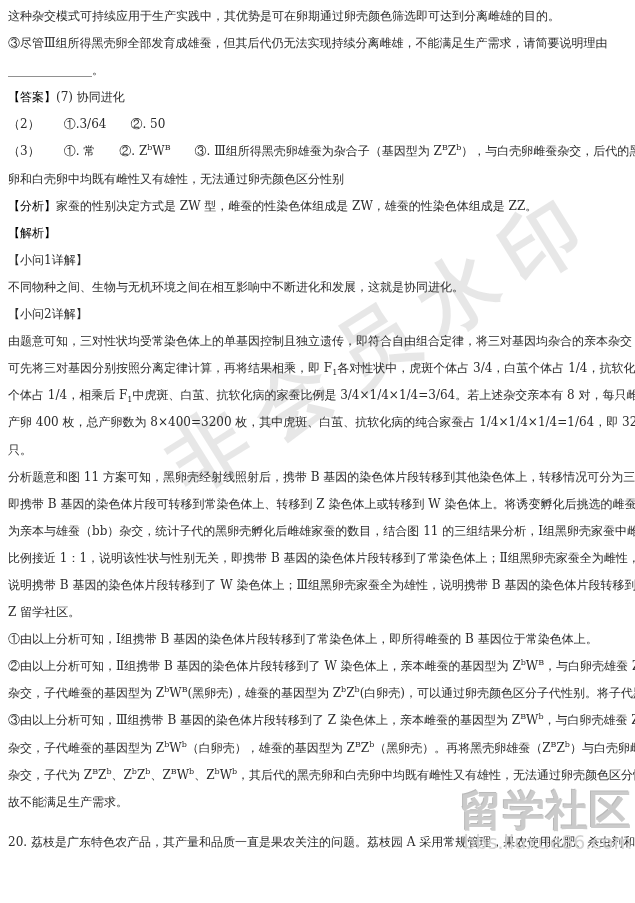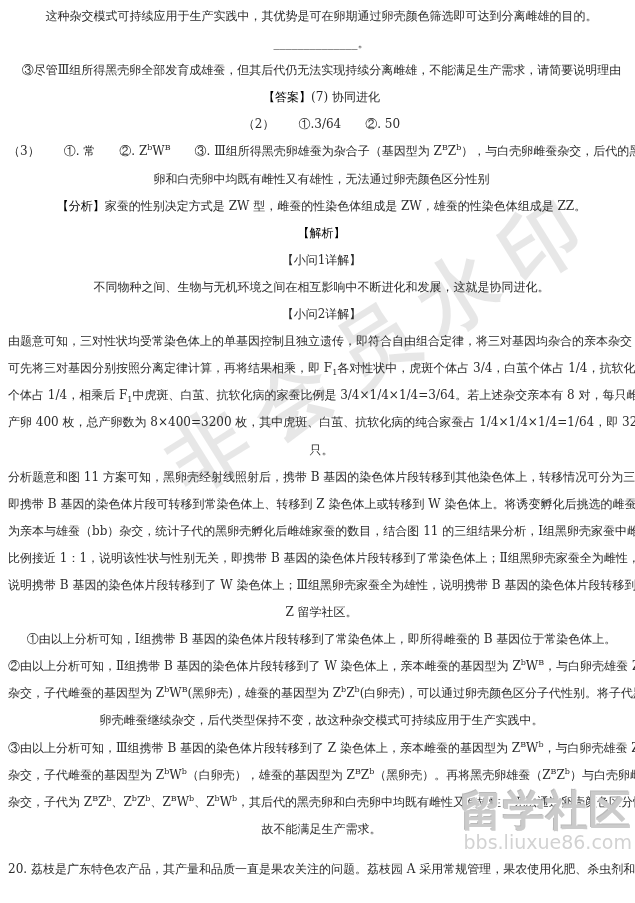--- a/index.html
+++ b/index.html
@@ -5,21 +5,21 @@
   html,body{margin:0;padding:0;}
   body{
     width:635px;height:903px;overflow:hidden;position:relative;
     background:#ffffff;
     font-family:"DejaVu Serif","Liberation Serif",serif;
   }
   .doc{
     position:absolute;top:3px;left:8px;right:0;
     font-size:12px;color:#2b2b2b;
   }
-  .line{height:27.1px;line-height:27.1px;white-space:nowrap;text-align:center;}
+  .line{height:27.1px;line-height:27.1px;white-space:nowrap;}
   .line.blank{height:13px;}
   .tag{color:#000000;}
   sup{font-size:8px;line-height:0;}
   sub{font-size:8px;line-height:0;}
   .watermark-diagonal{
     position:absolute;left:175px;top:415px;height:110px;line-height:110px;
     font-size:78px;letter-spacing:20px;white-space:nowrap;
     color:#000;opacity:0.09;
     transform:rotate(-32deg);transform-origin:0 50%;
     pointer-events:none;font-weight:bold;
@@ -35,22 +35,22 @@
     font-size:19px;line-height:19px;color:#d2d2d2;font-family:"DejaVu Sans","Liberation Sans",sans-serif;
   }
 </style>
 </head>
 <body>
 
 <div class="watermark-diagonal">非会员水印</div>
 
 <div class="doc" id="doc">
     <div class="line"><span>这种杂交模式可持续应用于生产实践中，其优势是可在卵期通过卵壳颜色筛选即可达到分离雌雄的目的。</span></div>
+    <div class="line"><span>③尽管Ⅲ组所得黑壳卵全部发育成雄蚕，但其后代仍无法实现持续分离雌雄，不能满足生产需求，请简要说明理由</span></div>
     <div class="line"><span>______________。</span></div>
-    <div class="line"><span>③尽管Ⅲ组所得黑壳卵全部发育成雄蚕，但其后代仍无法实现持续分离雌雄，不能满足生产需求，请简要说明理由</span></div>
     <div class="line"><span class="tag">【答案】</span><span>(7) 协同进化</span></div>
     <div class="line"><span>（2）　　①.3/64　　②. 50</span></div>
     <div class="line"><span>（3）　　①. 常　　②. Z<sup>b</sup>W<sup>B</sup>　　③. Ⅲ组所得黑壳卵雄蚕为杂合子（基因型为 Z<sup>B</sup>Z<sup>b</sup>），与白壳卵雌蚕杂交，后代的黑壳</span></div>
     <div class="line"><span>卵和白壳卵中均既有雌性又有雄性，无法通过卵壳颜色区分性别</span></div>
     <div class="line"><span class="tag">【分析】</span><span>家蚕的性别决定方式是 ZW 型，雌蚕的性染色体组成是 ZW，雄蚕的性染色体组成是 ZZ。</span></div>
     <div class="line"><span class="tag">【解析】</span></div>
     <div class="line"><span>【小问1详解】</span></div>
     <div class="line"><span>不同物种之间、生物与无机环境之间在相互影响中不断进化和发展，这就是协同进化。</span></div>
     <div class="line"><span>【小问2详解】</span></div>
     <div class="line"><span>由题意可知，三对性状均受常染色体上的单基因控制且独立遗传，即符合自由组合定律，将三对基因均杂合的亲本杂交，</span></div>
@@ -60,21 +60,20 @@
     <div class="line"><span>只。</span></div>
     <div class="line"><span>分析题意和图 11 方案可知，黑卵壳经射线照射后，携带 B 基因的染色体片段转移到其他染色体上，转移情况可分为三种，</span></div>
     <div class="line"><span>即携带 B 基因的染色体片段可转移到常染色体上、转移到 Z 染色体上或转移到 W 染色体上。将诱变孵化后挑选的雌蚕作</span></div>
     <div class="line"><span>为亲本与雄蚕（bb）杂交，统计子代的黑卵壳孵化后雌雄家蚕的数目，结合图 11 的三组结果分析，Ⅰ组黑卵壳家蚕中雌雄</span></div>
     <div class="line"><span>比例接近 1：1，说明该性状与性别无关，即携带 B 基因的染色体片段转移到了常染色体上；Ⅱ组黑卵壳家蚕全为雌性，</span></div>
     <div class="line"><span>说明携带 B 基因的染色体片段转移到了 W 染色体上；Ⅲ组黑卵壳家蚕全为雄性，说明携带 B 基因的染色体片段转移到了</span></div>
     <div class="line"><span>Z 留学社区。</span></div>
     <div class="line"><span>①由以上分析可知，Ⅰ组携带 B 基因的染色体片段转移到了常染色体上，即所得雌蚕的 B 基因位于常染色体上。</span></div>
     <div class="line"><span>②由以上分析可知，Ⅱ组携带 B 基因的染色体片段转移到了 W 染色体上，亲本雌蚕的基因型为 Z<sup>b</sup>W<sup>B</sup>，与白卵壳雄蚕 ZZ</span></div>
     <div class="line"><span>杂交，子代雌蚕的基因型为 Z<sup>b</sup>W<sup>B</sup>(黑卵壳)，雄蚕的基因型为 Z<sup>b</sup>Z<sup>b</sup>(白卵壳)，可以通过卵壳颜色区分子代性别。将子代黑</span></div>
-    <div class="line"><span>卵壳雌蚕继续杂交，后代类型保持不变，故这种杂交模式可持续应用于生产实践中。</span></div>
     <div class="line"><span>③由以上分析可知，Ⅲ组携带 B 基因的染色体片段转移到了 Z 染色体上，亲本雌蚕的基因型为 Z<sup>B</sup>W<sup>b</sup>，与白卵壳雄蚕 ZZ</span></div>
     <div class="line"><span>杂交，子代雌蚕的基因型为 Z<sup>b</sup>W<sup>b</sup>（白卵壳），雄蚕的基因型为 Z<sup>B</sup>Z<sup>b</sup>（黑卵壳）。再将黑壳卵雄蚕（Z<sup>B</sup>Z<sup>b</sup>）与白壳卵雌蚕（ZW）</span></div>
     <div class="line"><span>杂交，子代为 Z<sup>B</sup>Z<sup>b</sup>、Z<sup>b</sup>Z<sup>b</sup>、Z<sup>B</sup>W<sup>b</sup>、Z<sup>b</sup>W<sup>b</sup>，其后代的黑壳卵和白壳卵中均既有雌性又有雄性，无法通过卵壳颜色区分性别，</span></div>
     <div class="line"><span>故不能满足生产需求。</span></div>
     <div class="line blank"></div>
     <div class="line"><span>20. 荔枝是广东特色农产品，其产量和品质一直是果农关注的问题。荔枝园 A 采用常规管理，果农使用化肥、杀虫剂和</span></div>
   </div>
 
 <div class="watermark-corner">
   <div class="wm-title">留学社区</div>

